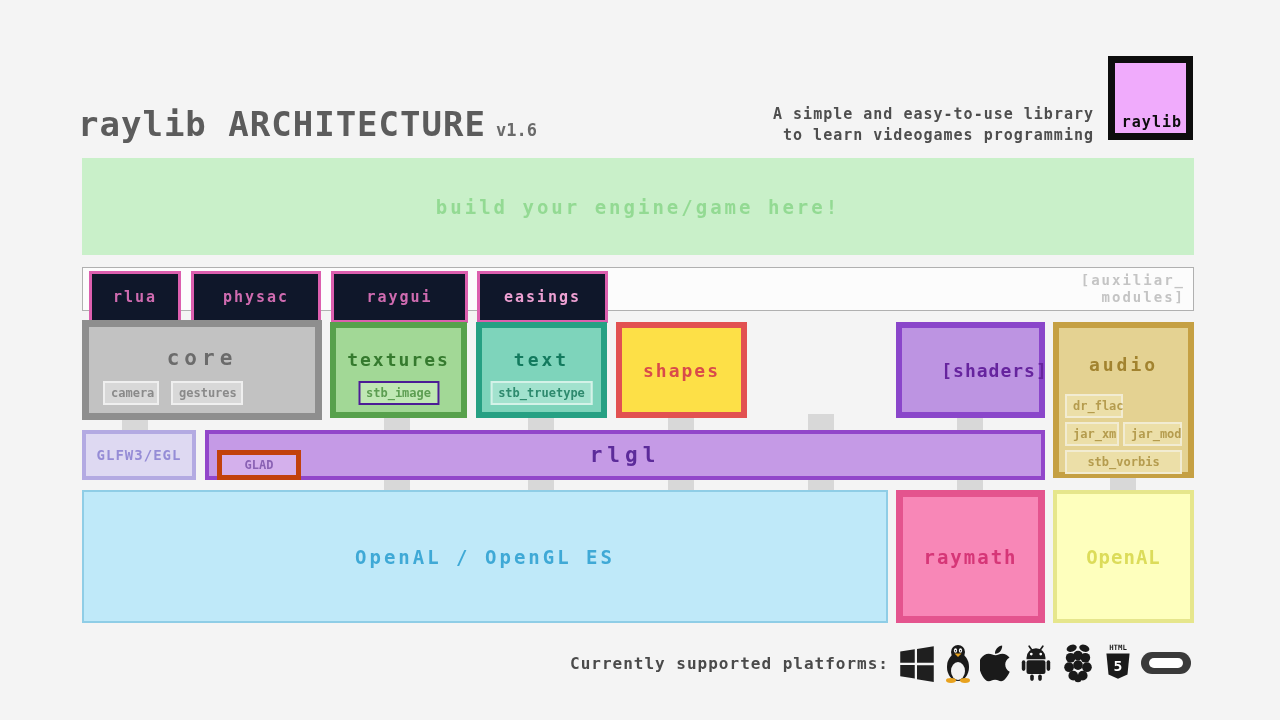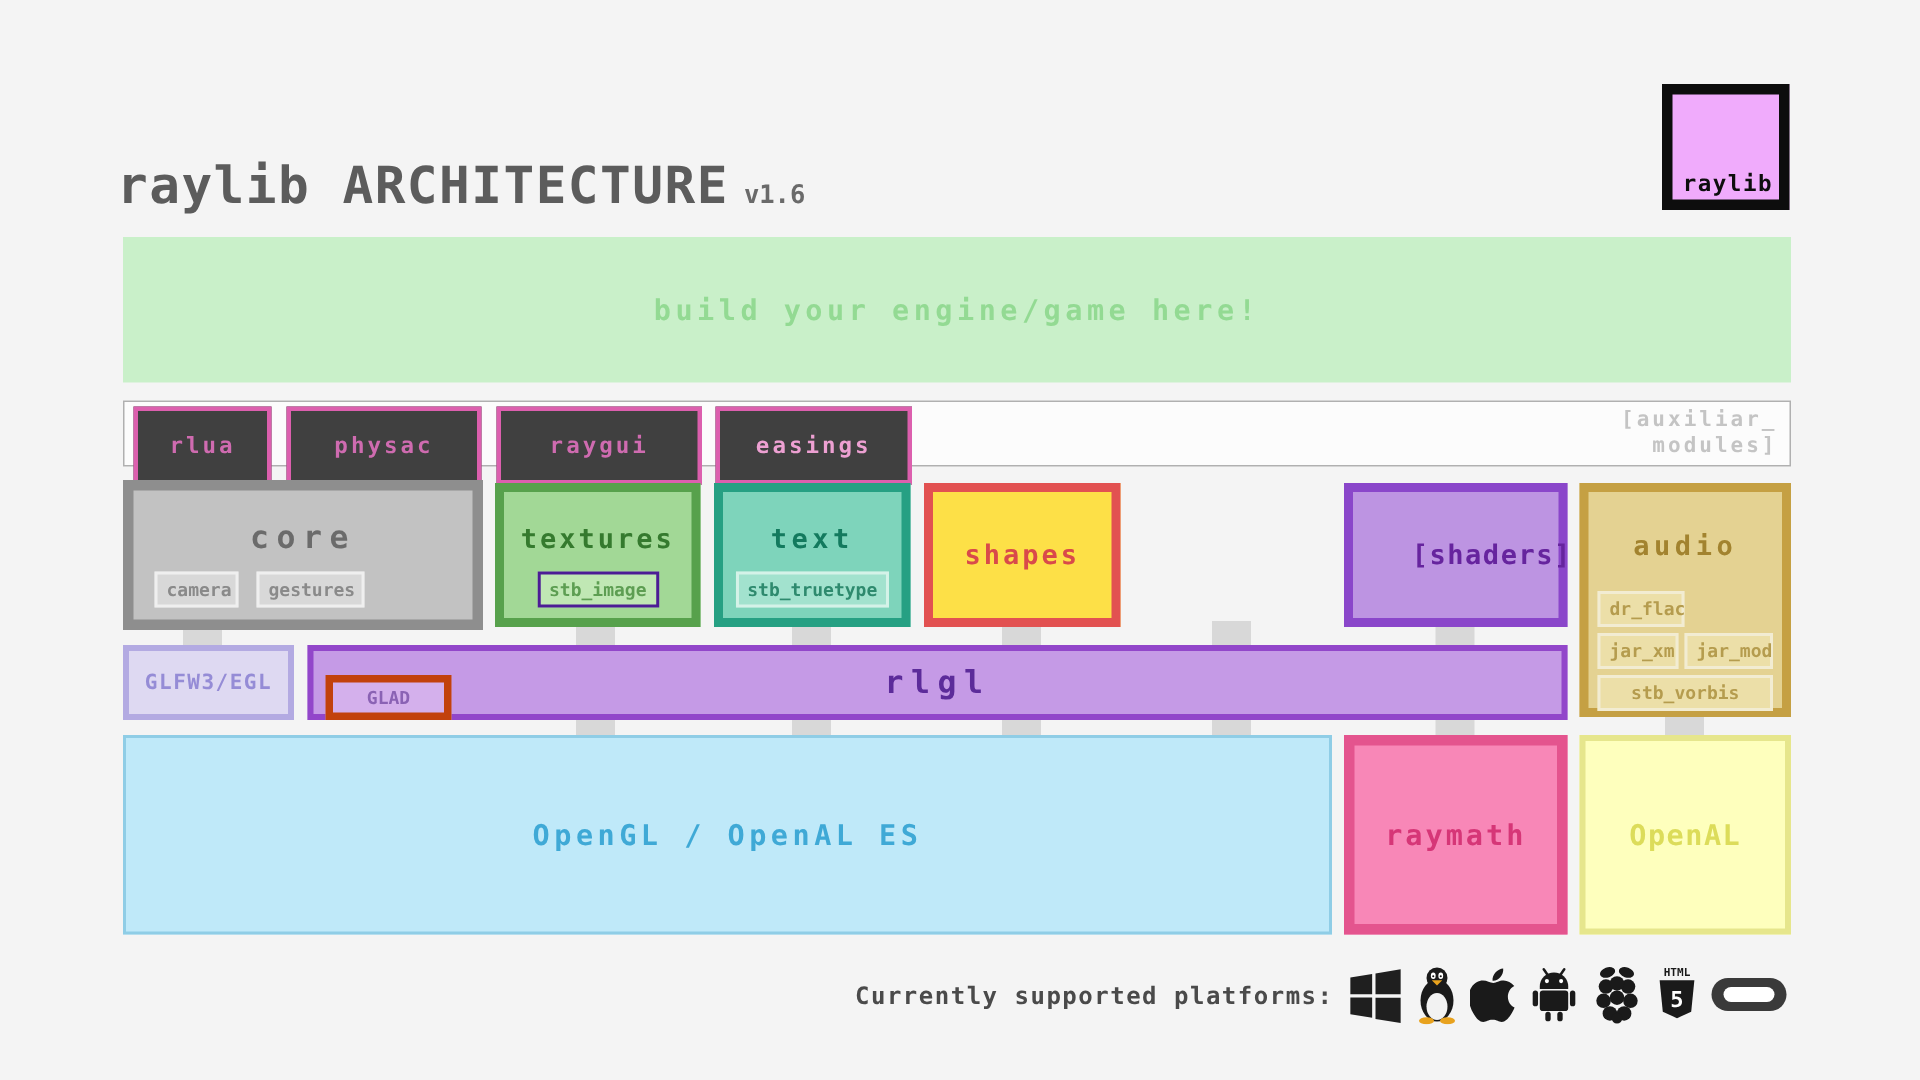--- a/index.html
+++ b/index.html
@@ -13,21 +13,21 @@
   .tagline { right:186px; top:104px; text-align:right; font-size:15px; font-weight:bold; color:#4e4e4e; letter-spacing:1px; line-height:21px; white-space:nowrap; }
   .logo { left:1108px; top:56px; width:85px; height:84px; border:7px solid #0d0d0d; background:#f0abfc; }
   .logo-text { position:absolute; right:4px; bottom:2px; font-size:15px; font-weight:bold; color:#0d0d0d; letter-spacing:1px; }
 
   
   .banner { left:82px; top:158px; width:1112px; height:97px; background:#c9f0c9; display:flex; align-items:center; justify-content:center; }
   .banner-text { color:#93da93; font-size:19px; font-weight:bold; letter-spacing:3px; }
 
   
   .aux { left:82px; top:267px; width:1112px; height:44px; background:#fcfcfc; border:1px solid #b0b0b0; }
-  .aux-chip { position:absolute; top:3px; height:52px; border:3px solid #dc5fae; background:#404040; display:flex; align-items:center; justify-content:center; font-size:15px; font-weight:bold; letter-spacing:2px; color:#cf6bb0; }
+  .aux-chip { position:absolute; top:3px; height:52px; border:3px solid #dc5fae; background:#0f172a; display:flex; align-items:center; justify-content:center; font-size:15px; font-weight:bold; letter-spacing:2px; color:#cf6bb0; }
   .aux-rlua    { left:6px;   width:92px; }
   .aux-physac  { left:108px; width:130px; }
   .aux-raygui  { left:248px; width:137px; }
   .aux-easings { left:394px; width:131px; color:#eda0d2; }
   .aux-caption { position:absolute; right:8px; top:4px; text-align:right; font-size:14px; font-weight:bold; color:#c4c4c4; letter-spacing:2px; line-height:17px; }
 
   
   .tab { position:absolute; width:26px; height:22px; background:#d8d8d8; z-index:0; }
 
   
@@ -87,20 +87,24 @@
   .icons { left:898px; top:640px; height:46px; display:flex; align-items:center; gap:5px; }
   .icons svg { display:block; }
 </style>
 </head>
 <body>
 
 <div class="stage">
 
   <div class="abs title">
     <span>raylib ARCHITECTURE</span><span class="version">v1.6</span>
+  </div>
+  <div class="abs tagline">
+    <div>A simple and easy-to-use library</div>
+    <div>to learn videogames programming</div>
   </div>
   <div class="abs logo">
     <div class="logo-text">raylib</div>
   </div>
 
   <div class="abs banner">
     <div class="banner-text">build your engine/game here!</div>
   </div>
 
   <div class="abs aux">
@@ -163,21 +167,21 @@
   <div class="mod glfw">
     <div class="mod-label">GLFW3/EGL</div>
   </div>
 
   <div class="mod rlgl">
     <div class="mod-label">rlgl</div>
     <div class="chip chip-glad">GLAD</div>
   </div>
 
   <div class="mod opengl">
-    <div class="mod-label">OpenGL / OpenAL ES</div>
+    <div class="mod-label">OpenAL / OpenGL ES</div>
   </div>
 
   <div class="mod raymath">
     <div class="mod-label">raymath</div>
   </div>
 
   <div class="mod openal">
     <div class="mod-label">OpenAL</div>
   </div>
 

